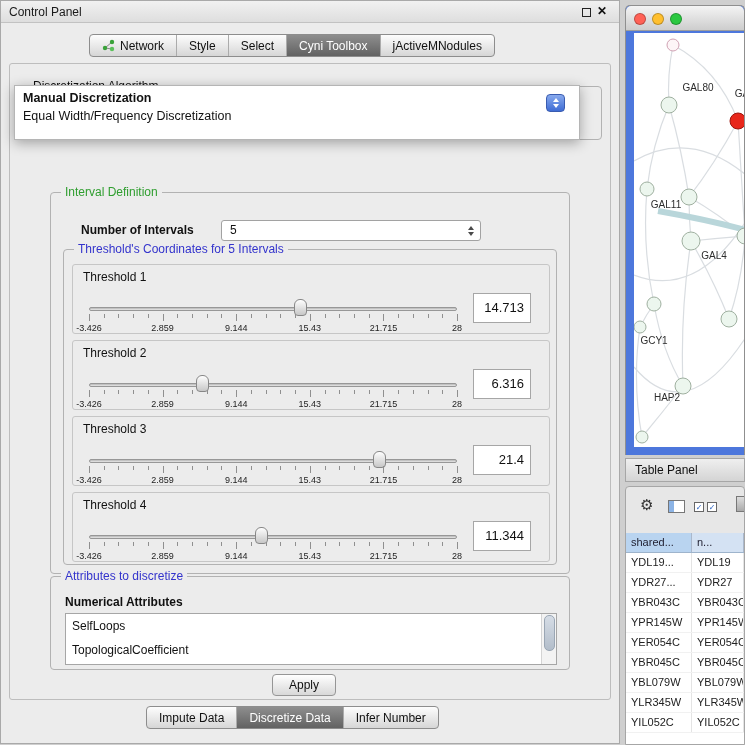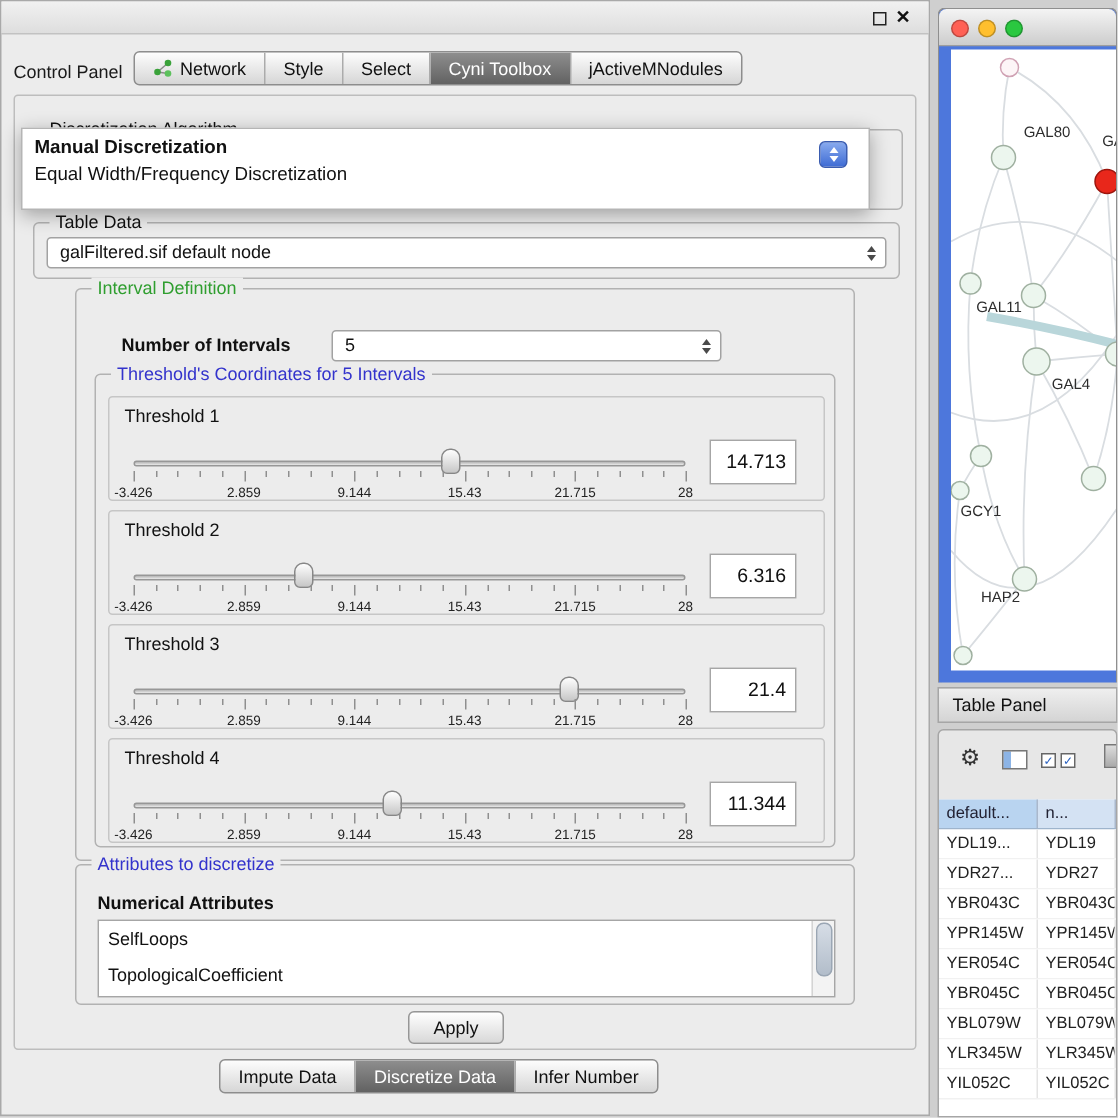--- a/index.html
+++ b/index.html
@@ -2,21 +2,21 @@
 <html><head>
 <meta charset="utf-8">
 <style>
   *{margin:0;padding:0;box-sizing:border-box;}
   html,body{width:745px;height:745px;}
   body{font-family:"Liberation Sans",sans-serif;background:#cfcfcf;position:relative;overflow:hidden;font-size:12px;color:#111;}
 
   
   #control-window{position:absolute;left:0;top:0;width:620px;height:744px;background:#ececec;border:1px solid #a9a9a9;}
   #cw-titlebar{position:absolute;left:0;top:0;width:100%;height:22px;background:linear-gradient(#f1f1f1,#dedede);border-bottom:1px solid #c2c2c2;}
-  .cw-title{position:absolute;left:8px;top:4px;font-size:12px;color:#1a1a1a;margin-top:36px;}
+  .cw-title{position:absolute;left:8px;top:4px;font-size:12px;color:#1a1a1a;}
   .float-btn{position:absolute;right:28px;top:7px;width:9px;height:9px;border:1px solid #222;background:transparent;}
   .close-btn{position:absolute;right:12px;top:3px;font-size:12px;font-weight:bold;color:#111;cursor:default;}
 
   .segbar{position:absolute;display:flex;height:23px;border:1px solid #8d8d8d;border-radius:4px;background:linear-gradient(#fdfdfd,#d6d6d6);align-items:stretch;overflow:hidden;}
   .seg{display:flex;align-items:center;gap:5px;padding:0 12px;font-size:12px;border-left:1px solid #ababab;white-space:nowrap;cursor:default;}
   .seg:first-child{border-left:none;}
   .seg.active{background:linear-gradient(#8e8e8e,#626262);color:#fff;}
   #top-tabs{left:88px;top:33px;justify-content:space-between;}
   #bottom-tabs{left:145px;top:705px;}
 
@@ -136,30 +136,20 @@
 
     <div id="algo-popup">
       <div class="bluestep">
         <span class="tri-up-w"></span>
         <span class="tri-dn-w"></span>
       </div>
       <div class="popt bold">Manual Discretization</div>
       <div class="popt">Equal Width/Frequency Discretization</div>
     </div>
 
-    <div class="group" id="tabledata-group">
-      <span class="legend">Table Data</span>
-      <div class="combobox" id="tabledata-combo">
-        <span class="val">galFiltered.sif default node</span>
-        <span class="arrows">
-            <i class="tri-up"></i>
-            <i class="tri-dn"></i>
-          </span>
-      </div>
-    </div>
 
     <div class="group" id="interval-group">
       <span class="legend green">Interval Definition</span>
       <span id="ni-label">Number of Intervals</span>
       <div class="combobox" id="ni-combo">
         <span class="val">5</span>
         <span class="arrows">
             <i class="tri-up"></i>
             <i class="tri-dn"></i>
           </span>
@@ -433,21 +423,21 @@
 <div id="table-window">
   <div id="tb-toolbar">
     <span id="gear">⚙</span>
     <span id="cols-icon"></span>
     <span class="chk" id="chk1">✓</span>
     <span class="chk" id="chk2">✓</span>
     <span id="clipped-icon"></span>
   </div>
   <div id="tb-grid">
     <div id="tb-header">
-      <div class="tb-h c1" id="tb-h1" style="background: rgb(185, 212, 240);">default...</div>
+      <div class="tb-h c1" id="tb-h1" style="background: rgb(185, 212, 240);">shared...</div>
       <div class="tb-h c2" id="tb-h2" style="background: rgb(212, 226, 243);">n...</div>
     </div>
     <div id="tb-rows">
         <div class="tb-row">
           <div class="tb-c c1">YDL19...</div>
           <div class="tb-c c2">YDL19</div>
         </div>
         <div class="tb-row">
           <div class="tb-c c1">YDR27...</div>
           <div class="tb-c c2">YDR27</div>

